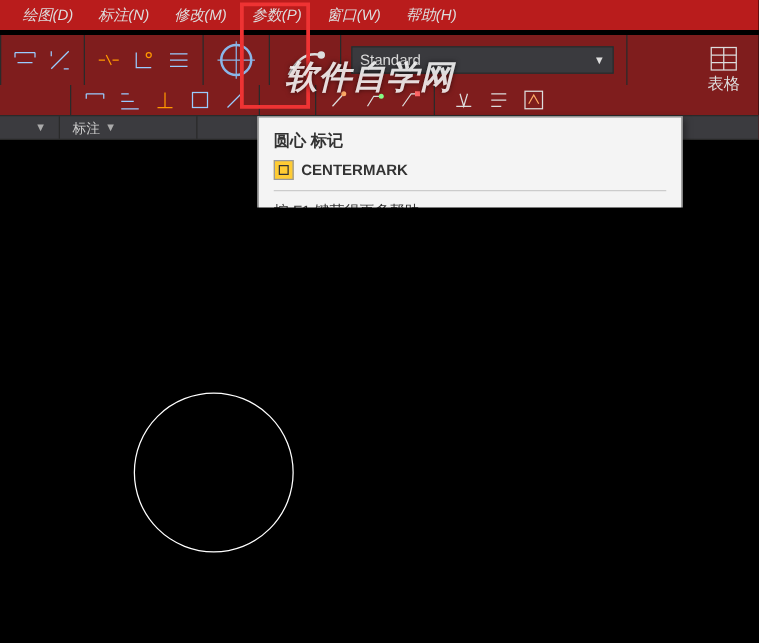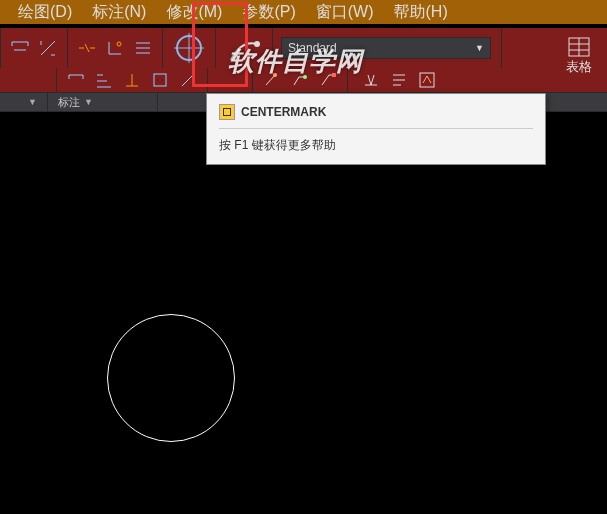--- a/index.html
+++ b/index.html
@@ -1,17 +1,17 @@
 <!DOCTYPE html>
 <html><head>
 <meta charset="utf-8">
 <style>
   * { box-sizing: border-box; margin: 0; padding: 0; font-family: "Microsoft YaHei", Arial, sans-serif; }
   body { width: 607px; height: 514px; background: #000; overflow: hidden; position: relative; }
-  .menubar { height: 24px; background: #a16207; display: flex; align-items: center; color: #ddd; font-size: 16px; padding-left: 8px; }
+  .menubar { height: 24px; background: #b91c1c; display: flex; align-items: center; color: #ddd; font-size: 12px; padding-left: 8px; font-style: italic; }
   .menubar .item { padding: 0 10px; cursor: default; }
   .iconbtn { width: 30px; height: 30px; display: flex; align-items: center; justify-content: center; background: transparent; border: 1px solid transparent; }
   .big { width: 44px; height: 44px; flex-direction: column; }
   .dd { border: 1px solid #2a2a2a; background: #3a3a3e; height: 22px; min-width: 120px; display: flex; align-items: center; justify-content: space-between; padding: 0 6px; color: #ddd; font-size: 12px; }
   .dd .caret { font-size: 9px; }
   .pulldown { font-size: 9px; color: #aaa; }
   .red1 { position: absolute; border: 3px solid #e33; pointer-events: none; }
   .hlbox1 { left: 192px; top: 2px; width: 56px; height: 85px; }
   .hlbox2 { left: 205px; top: 168px; width: 125px; height: 25px; }
   .tooltip {
@@ -213,20 +213,21 @@
     <div class="cell" style="width:110px;">
       <span>标注</span>
       <span class="pulldown">▼</span>
     </div>
   </div>
 </div>
 
 <div class="red1 hlbox1"></div>
 
 <div class="tooltip">
+  <h4>圆心 标记</h4>
   <div class="cmd">
     <span class="cmdicon"></span>
     <span>CENTERMARK</span>
   </div>
   <hr>
   <div class="help">按 F1 键获得更多帮助</div>
 </div>
 <div class="red1 hlbox2"></div>
 
 <div class="canvas"></div>

